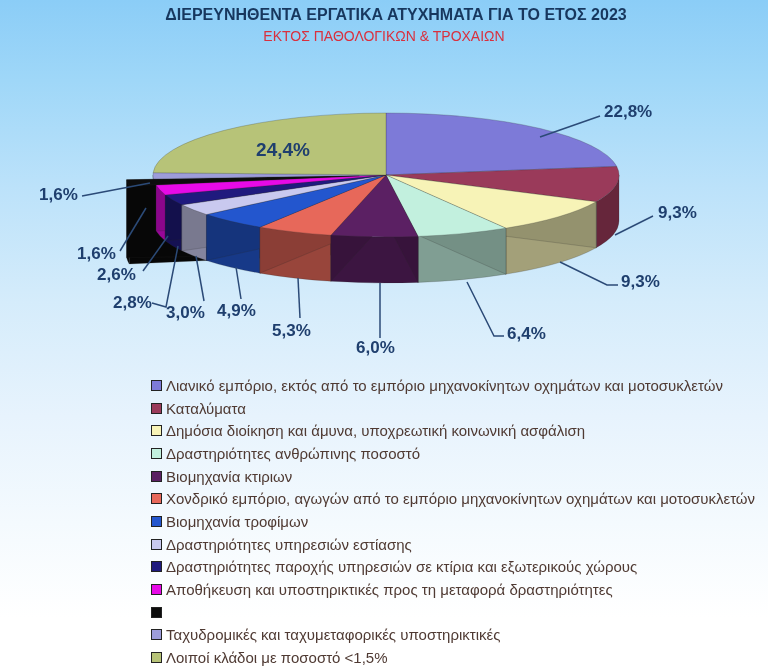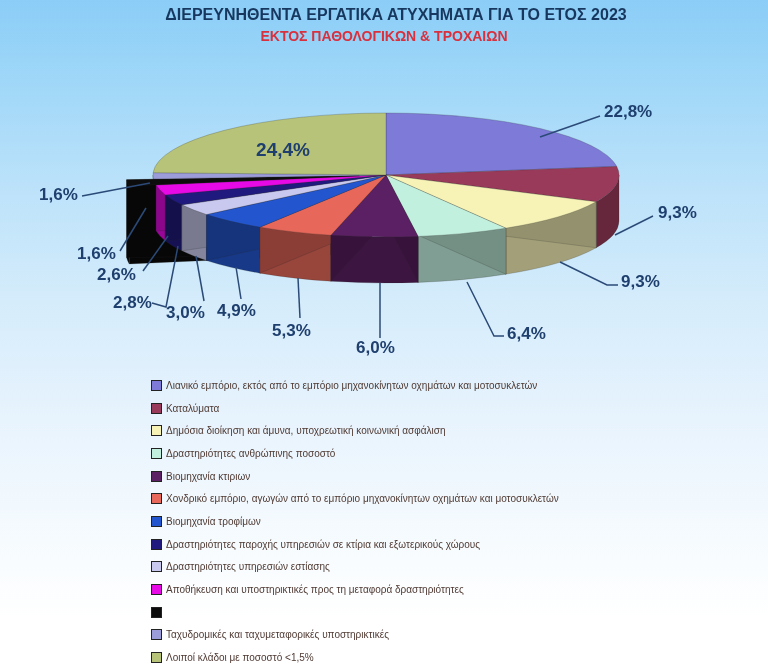--- a/index.html
+++ b/index.html
@@ -12,36 +12,36 @@
       #8bcdf7 0%, #9fd7f8 12%, #bce2fa 28%, #d5ecfb 45%,
       #e7f3fd 62%, #f4fafe 78%, #ffffff 92%, #ffffff 100%);
   }
   .title{
     position:absolute;top:6px;left:12px;width:100%;
     text-align:center;font-size:16px;font-weight:bold;
     color:#17375e;letter-spacing:0px;
   }
   .subtitle{
     position:absolute;top:28px;left:0;width:100%;
-    text-align:center;font-size:14px;font-weight:bold;
+    text-align:center;font-size:14px;font-weight:normal;
     color:#d9303e;
   }
   #pie-svg{position:absolute;left:0;top:0;}
   .legend{
     position:absolute;left:151px;top:374px;width:560px;
   }
   .legend-row{
     display:flex;align-items:center;height:22.7px;
   }
   .legend-swatch{
     width:9px;height:9px;flex:0 0 9px;
     border:1px solid #222;margin-right:4px;box-sizing:content-box;
   }
   .legend-label{
-    font-size:10px;color:#4f3a33;white-space:nowrap;
+    font-size:15px;color:#4f3a33;white-space:nowrap;
   }
   .val-label{
     font-weight:bold;
     fill:#1f3f6e;
   }
 </style>
 </head>
 <body>
 
 <div class="stage">
@@ -143,26 +143,26 @@
       </div>
       <div class="legend-row">
         <span class="legend-swatch" style="background: rgb(231, 104, 90);"></span>
         <span class="legend-label">Χονδρικό εμπόριο, αγωγών από το εμπόριο μηχανοκίνητων  οχημάτων  και  μοτοσυκλετών</span>
       </div>
       <div class="legend-row">
         <span class="legend-swatch" style="background: rgb(35, 86, 206);"></span>
         <span class="legend-label">Βιομηχανία  τροφίμων</span>
       </div>
       <div class="legend-row">
+        <span class="legend-swatch" style="background: rgb(201, 201, 239);"></span>
+        <span class="legend-label">Δραστηριότητες  υπηρεσιών  εστίασης</span>
+      </div>
+      <div class="legend-row">
         <span class="legend-swatch" style="background: rgb(32, 26, 126);"></span>
         <span class="legend-label">Δραστηριότητες  παροχής υπηρεσιών σε κτίρια  και εξωτερικούς  χώρους</span>
-      </div>
-      <div class="legend-row">
-        <span class="legend-swatch" style="background: rgb(201, 201, 239);"></span>
-        <span class="legend-label">Δραστηριότητες  υπηρεσιών  εστίασης</span>
       </div>
       <div class="legend-row">
         <span class="legend-swatch" style="background: rgb(231, 10, 231);"></span>
         <span class="legend-label">Αποθήκευση και υποστηρικτικές  προς τη μεταφορά δραστηριότητες</span>
       </div>
       <div class="legend-row">
         <span class="legend-swatch" style="background: rgb(12, 12, 12);"></span>
       </div>
       <div class="legend-row">
         <span class="legend-swatch" style="background: rgb(157, 156, 218);"></span>

